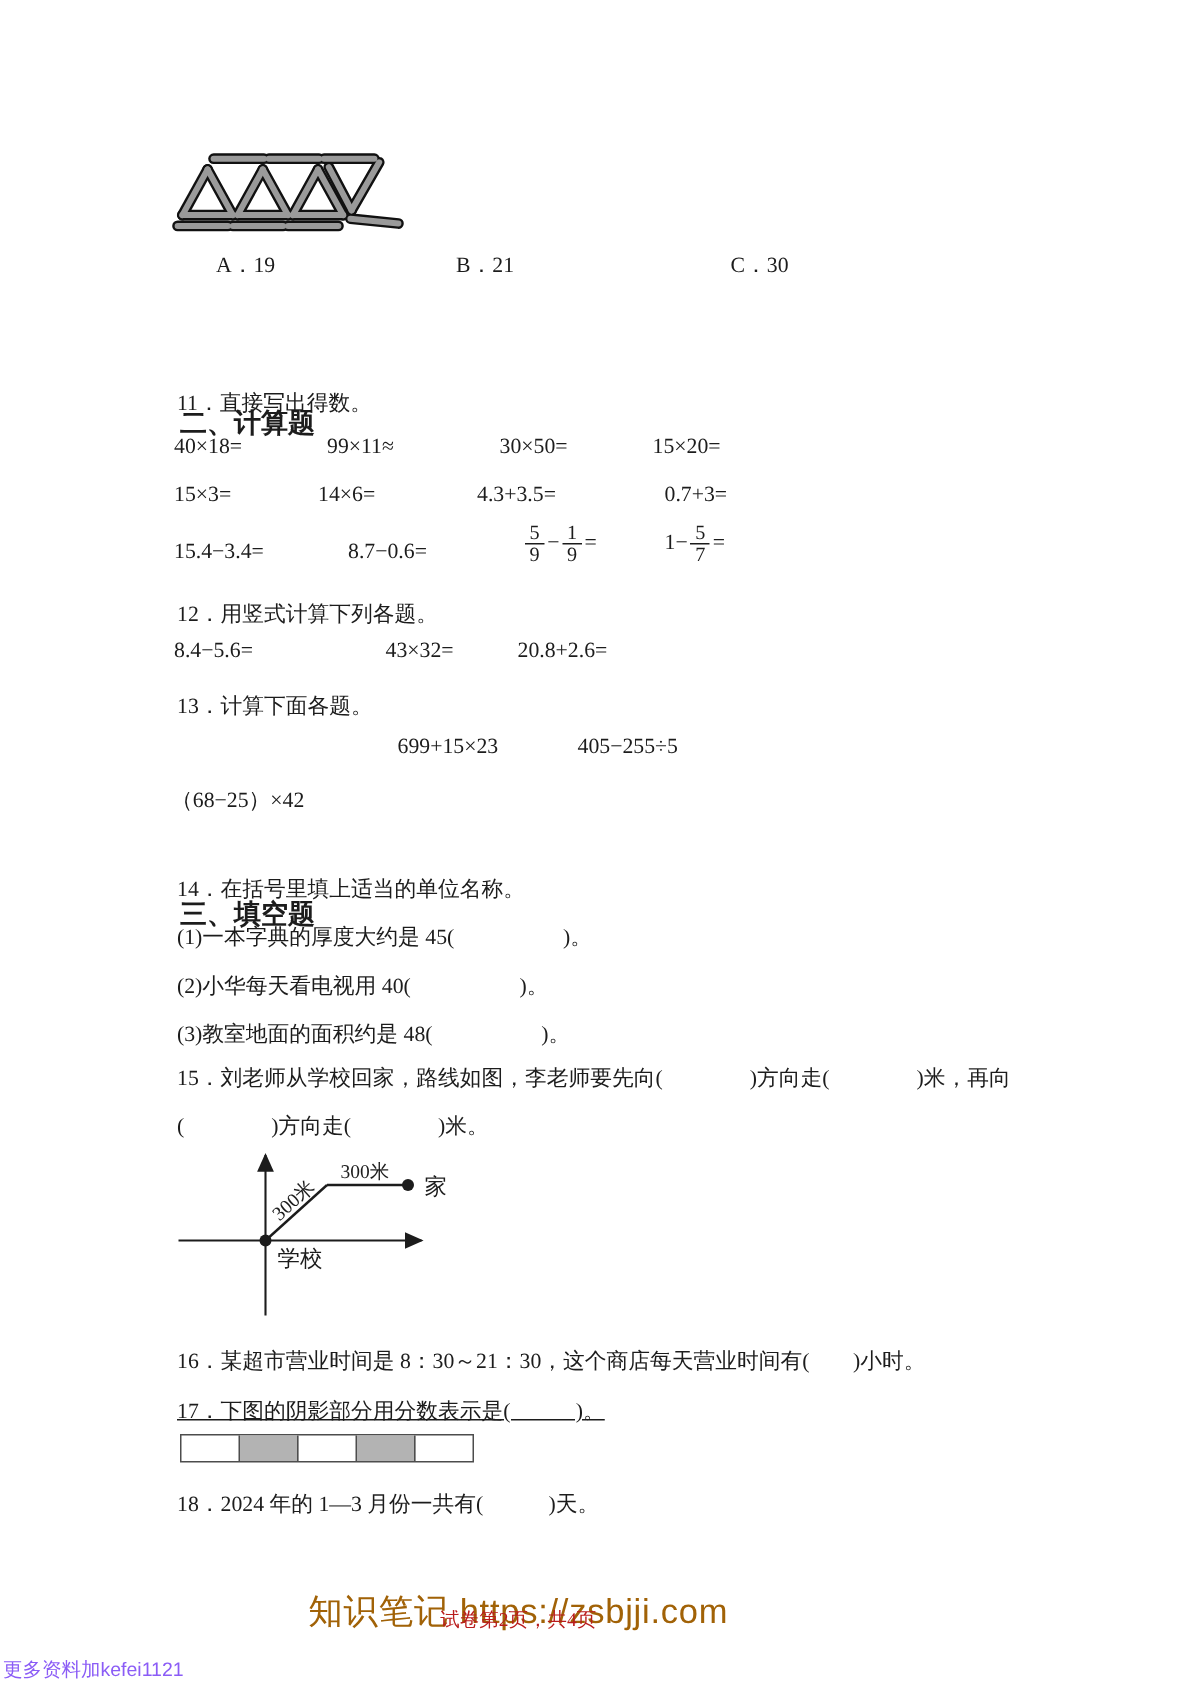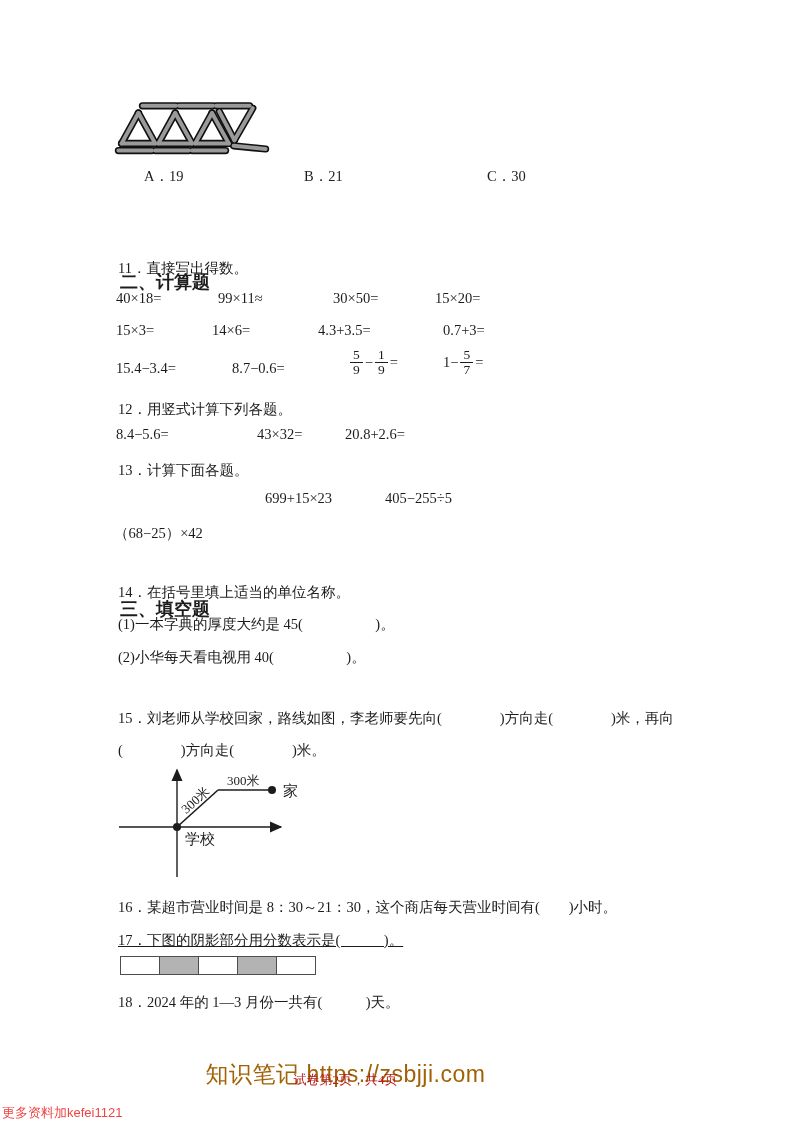--- a/index.html
+++ b/index.html
@@ -22,21 +22,21 @@
   .shadebar .seg{flex:1;border-right:1.5px solid #4d4d4d;}
   .shadebar .seg:last-child{border-right:none;}
   .watermark{
     width:100%;text-align:center;
     font-family:"Liberation Sans","DejaVu Sans",sans-serif;
     font-size:23px;color:#a16207;letter-spacing:0.5px;
   }
   .pagefoot{width:100%;text-align:center;font-size:13px;color:#b91c1c;}
   .promo{
     font-family:"Liberation Sans","DejaVu Sans",sans-serif;
-    font-size:13px;color:#ef4444;
+    font-size:13px;color:#8b5cf6;
   }
   svg text{font-family:"Liberation Serif","DejaVu Serif",serif;fill:#1c1c1c;}
 </style>
 </head>
 <body>
 
 <div id="page">
 
   <svg class="abs" style="left:112px;top:95px;" width="160" height="68" viewBox="0 0 200 84">
     <g stroke="#111" stroke-width="9" stroke-linecap="round">
@@ -128,20 +128,21 @@
 
   <div class="abs" style="left:118px;top:461px;">13．计算下面各题。</div>
   <span class="abs" style="left:114px;top:490px;margin-top:34px;">（68−25）×42</span>
   <span class="abs" style="left:265px;top:490px;">699+15×23</span>
   <span class="abs" style="left:385px;top:490px;">405−255÷5</span>
 
   <div class="abs bold" style="left:120px;top:557px;">三、填空题</div>
   <div class="abs" style="left:118px;top:583px;">14．在括号里填上适当的单位名称。</div>
   <div class="abs" style="left:118px;top:615px;">(1)一本字典的厚度大约是 45(　　　　　)。</div>
   <div class="abs" style="left:118px;top:648px;">(2)小华每天看电视用 40(　　　　　)。</div>
+  <div class="abs" style="left:118px;top:680px;">(3)教室地面的面积约是 48(　　　　　)。</div>
 
   <div class="abs" style="left:118px;top:709px;">15．刘老师从学校回家，路线如图，李老师要先向(　　　　)方向走(　　　　)米，再向</div>
   <div class="abs" style="left:118px;top:741px;">(　　　　)方向走(　　　　)米。</div>
 
   <svg class="abs" style="left:115px;top:762px;" width="200" height="118" viewBox="0 0 200 118">
     <defs>
       <marker id="arr" markerWidth="10" markerHeight="8" refX="8" refY="4" orient="auto">
         <path d="M0,0 L9,4 L0,8 z" fill="#1c1c1c"></path>
       </marker>
     </defs>

